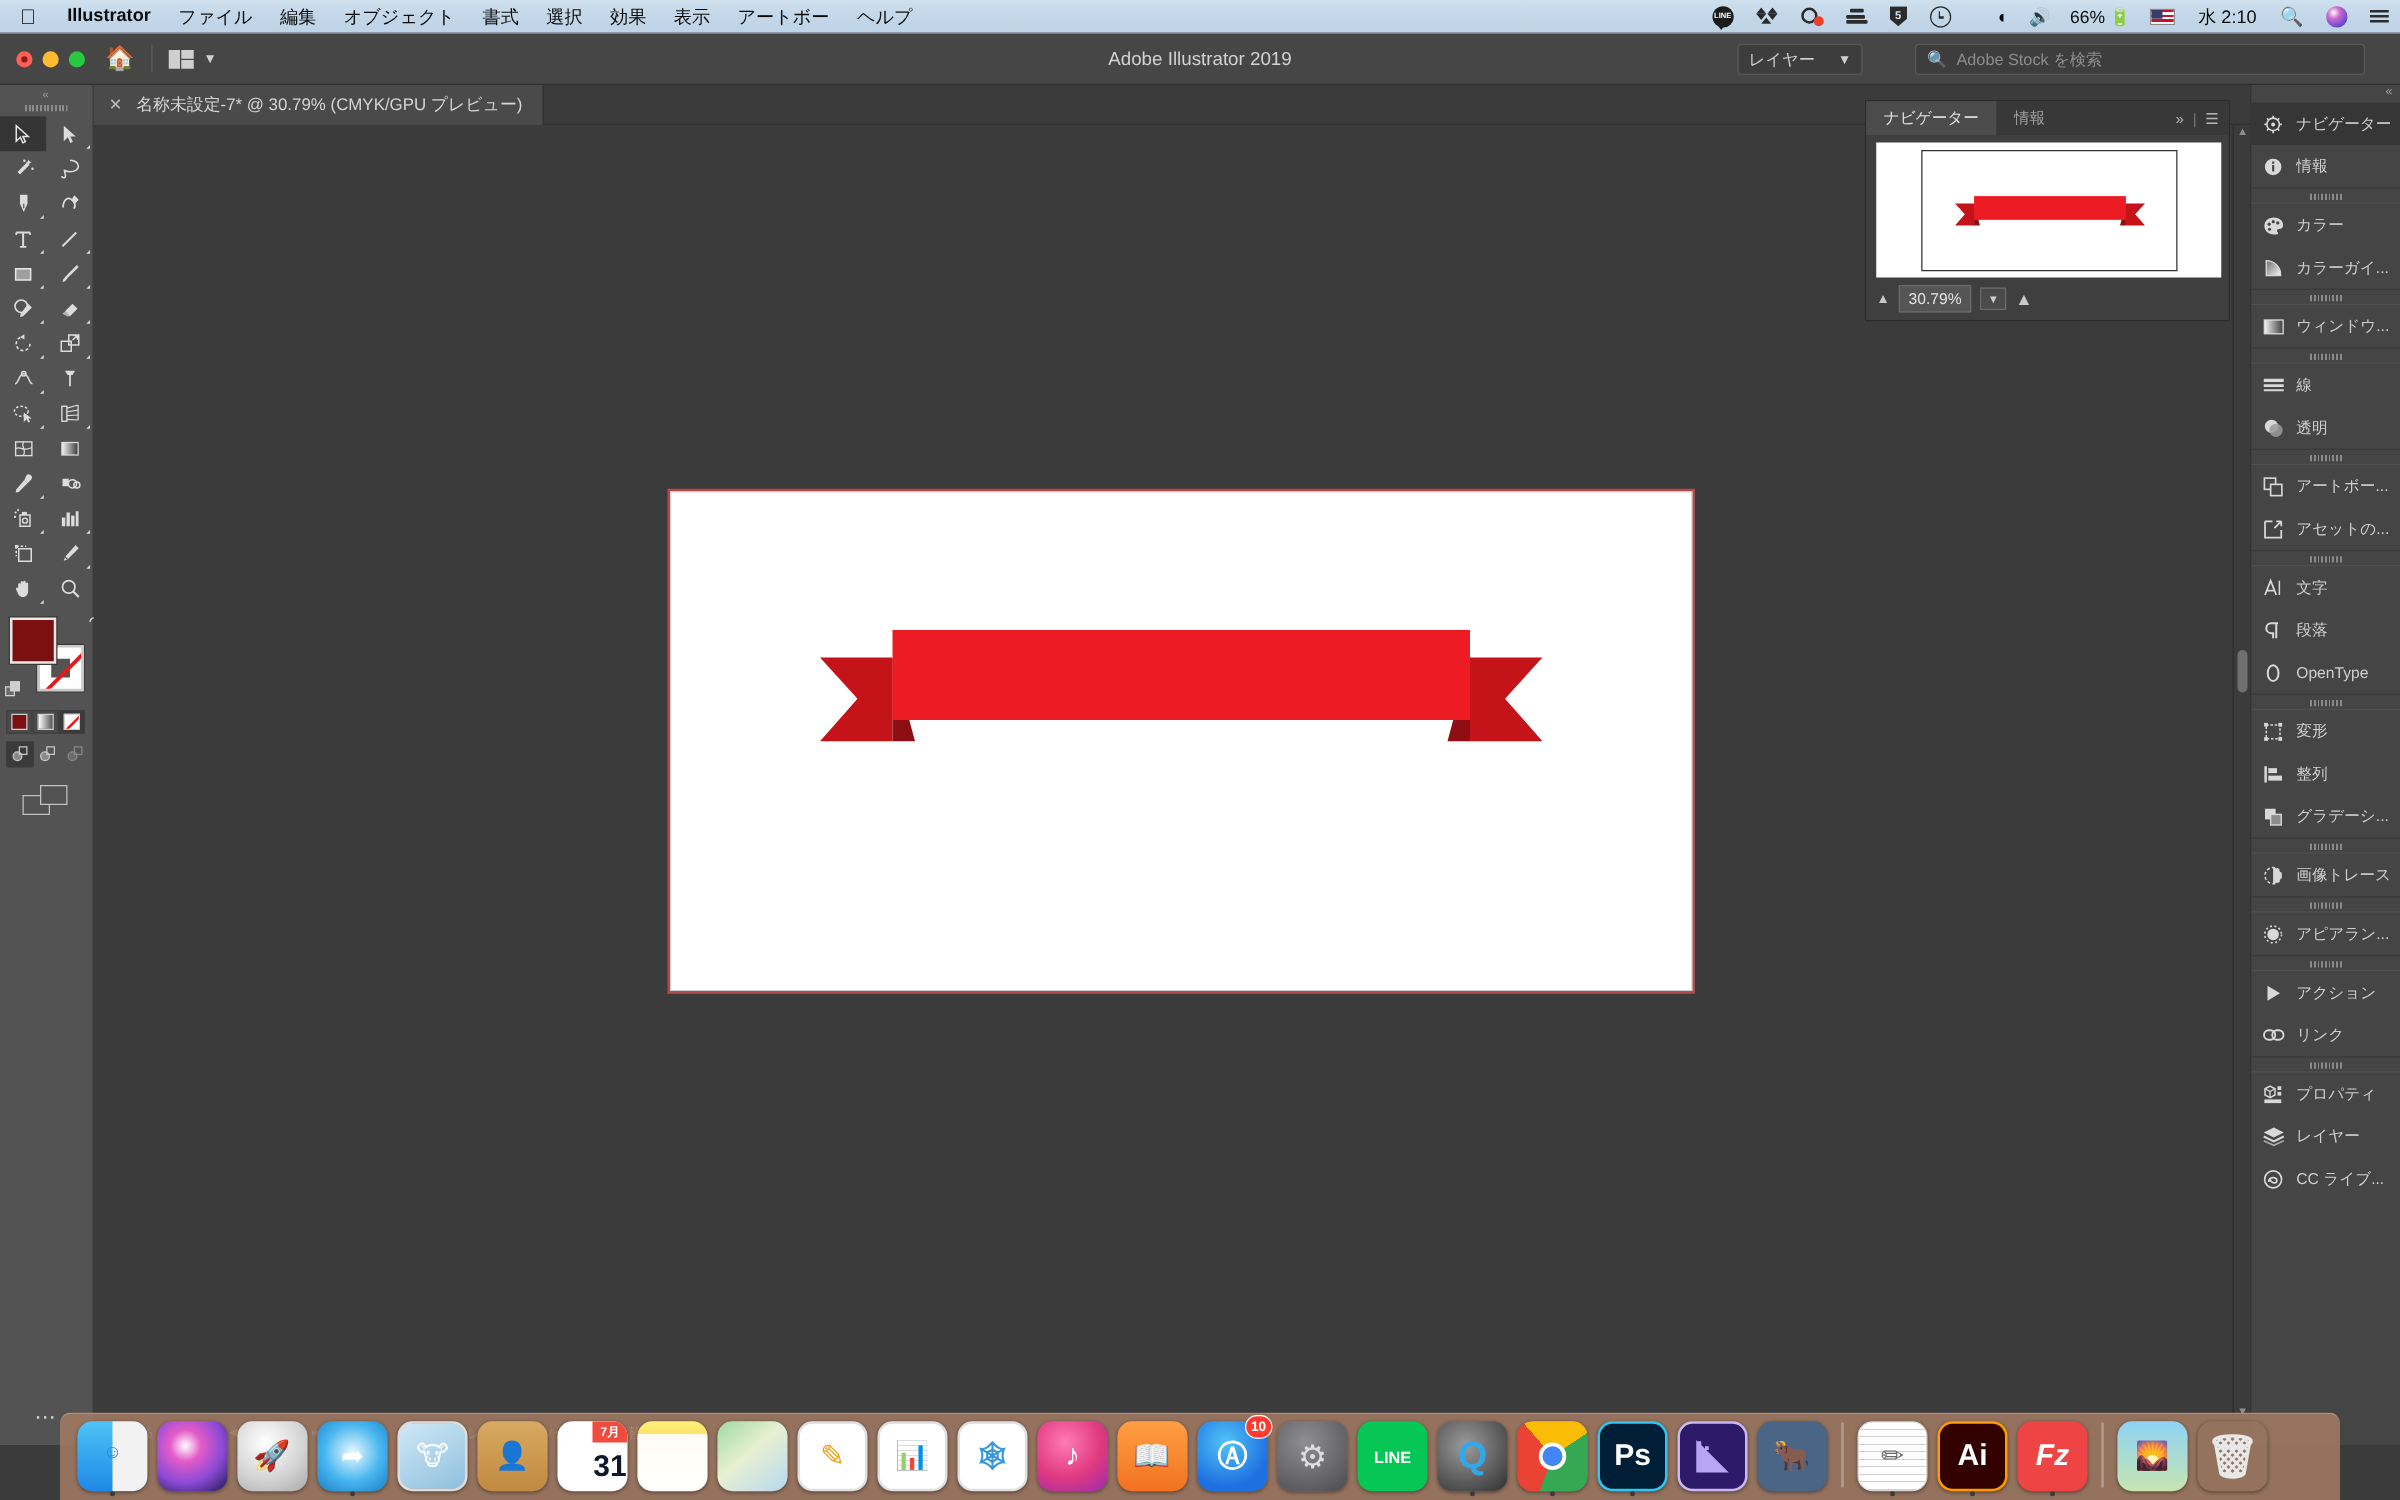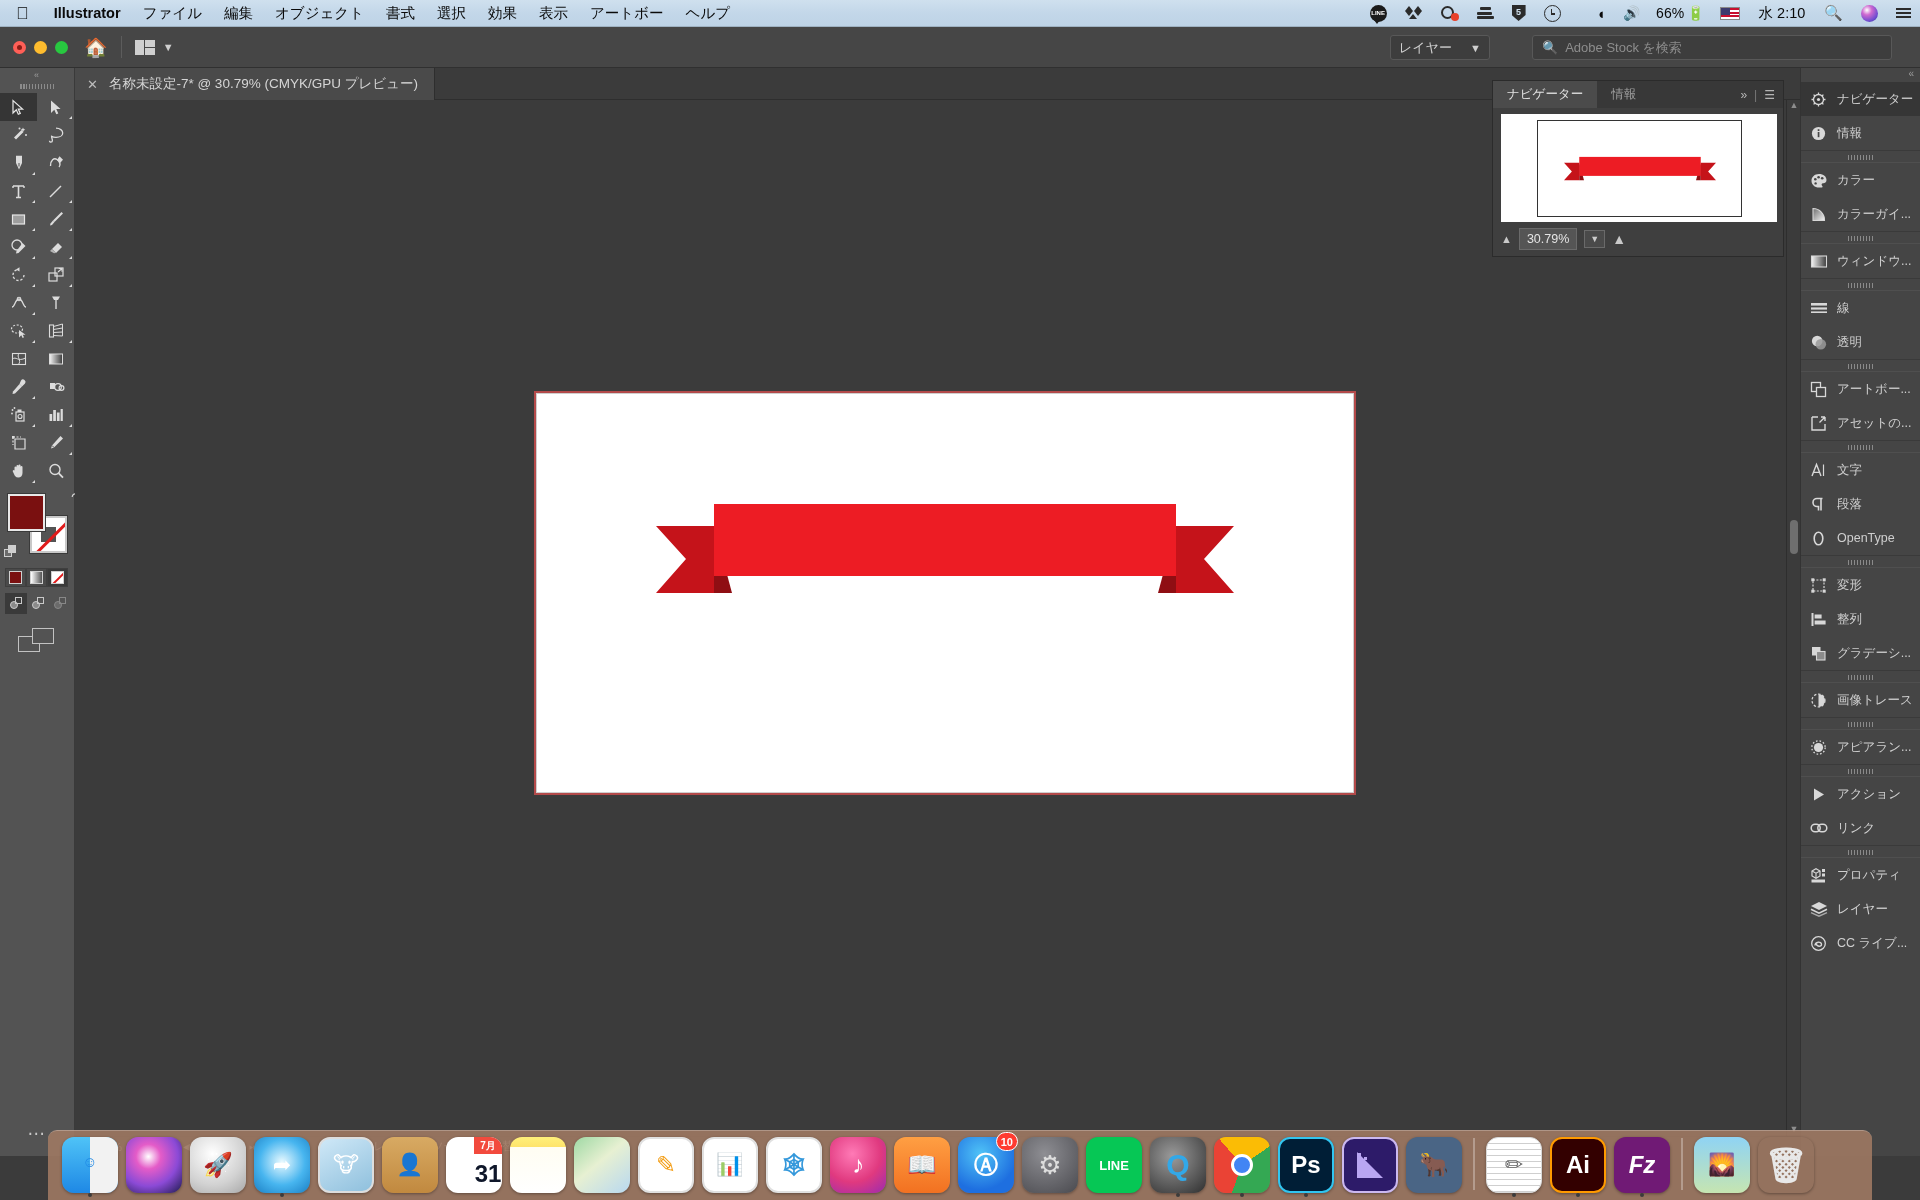--- a/index.html
+++ b/index.html
@@ -258,21 +258,21 @@
   .ic-line{ background:#06c755; }
   .ic-qt{ background:radial-gradient(circle at 40% 35%,#9b9b9b,#2f2f2f); border-radius:50%; }
   .ic-chrome{ background:conic-gradient(from 200deg,#ea4335 0 33%,#fbbc05 33% 60%,#34a853 60% 100%); border-radius:50%;}
   .ic-chrome .cdot{ position:absolute;width:22px;height:22px;border-radius:50%;background:#4285f4;border:3px solid #fff;}
   .ic-ps{ background:#001e36; border:2.5px solid #31c5f0; color:#31c5f0; font-size:27px;}
   .ic-gimp{ background:#2d1b69; border:2.5px solid #cbb8f0; }
   .ic-bull{ background:#4a6585; }
   .ic-texted{ background:#fff; border:1px solid #d8d8d8;
      background-image:repeating-linear-gradient(180deg,transparent 0 5px,#cfcfcf 5px 6px); }
   .ic-ai{ background:#330000; border:2.5px solid #ff9a00; color:#ff9a00; font-size:26px;}
-  .ic-fz{ background:#701a75; color:#fff; font-size:30px; font-style:italic;}
+  .ic-fz{ background:#ef4444; color:#fff; font-size:30px; font-style:italic;}
   .ic-photos{ background:linear-gradient(180deg,#8fd3f4,#c6e5b1); }
   .ic-trash{ background:none; box-shadow:none; }
 
   .svgw{ display:block; }
 </style>
 </head>
 <body>
 
 <div id="root">
 
@@ -356,20 +356,21 @@
     <div class="home-ic">🏠</div>
     <div class="vsep"></div>
     <div class="arr-ic">
       <span class="arrglyph">
           <i class="tall"></i>
           <i></i>
           <i></i>
         </span>
       <span class="chev">▼</span>
     </div>
+    <div class="ai-title-txt">Adobe Illustrator 2019</div>
     <div class="ws-box">
       <span>レイヤー</span>
       <span class="chev">▼</span>
     </div>
     <div class="stock-box">
       <span>🔍</span>
       <span>Adobe Stock を検索</span>
     </div>
   </div>
 

